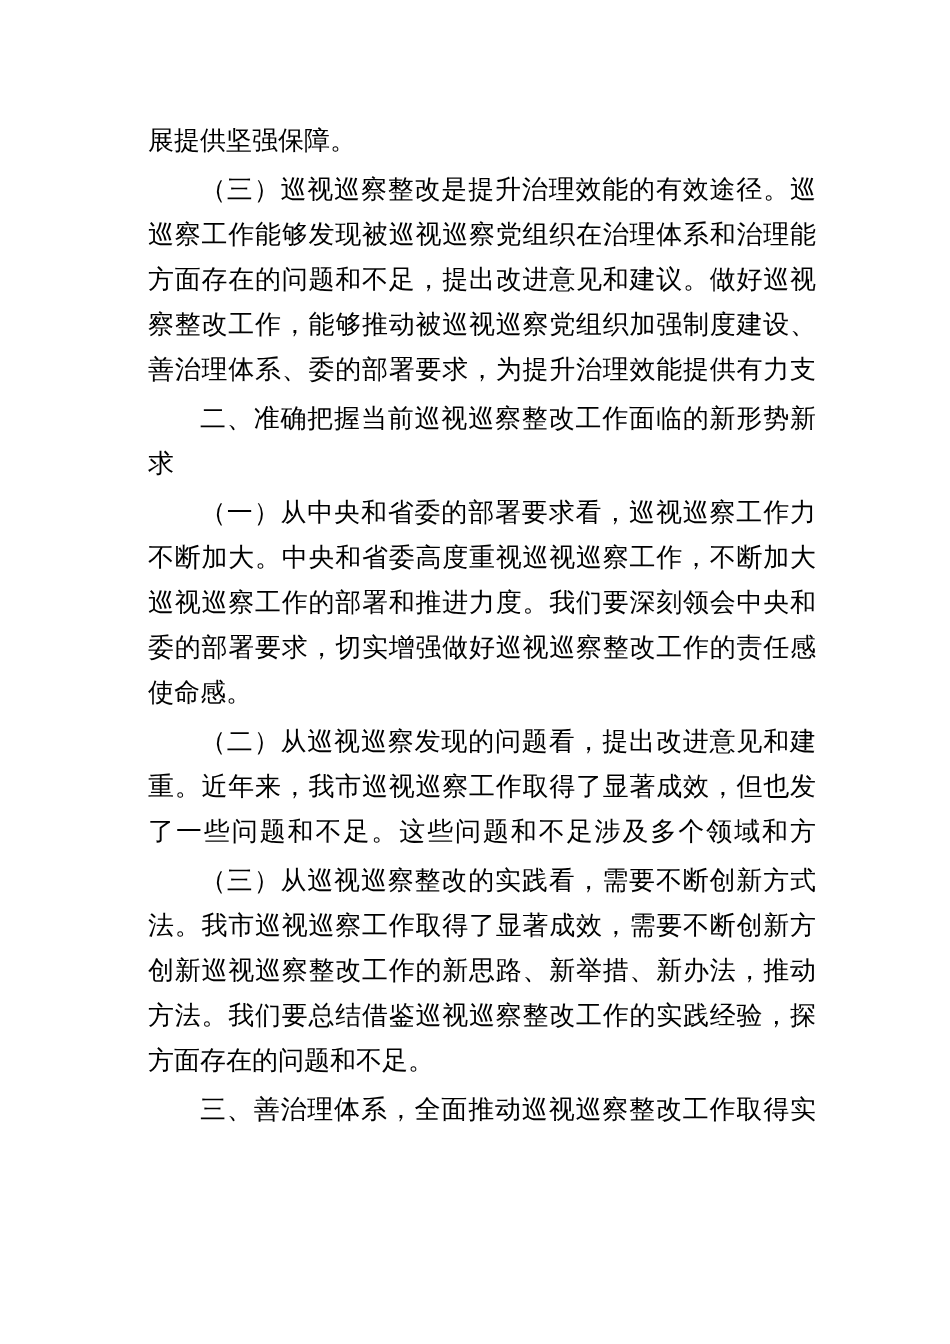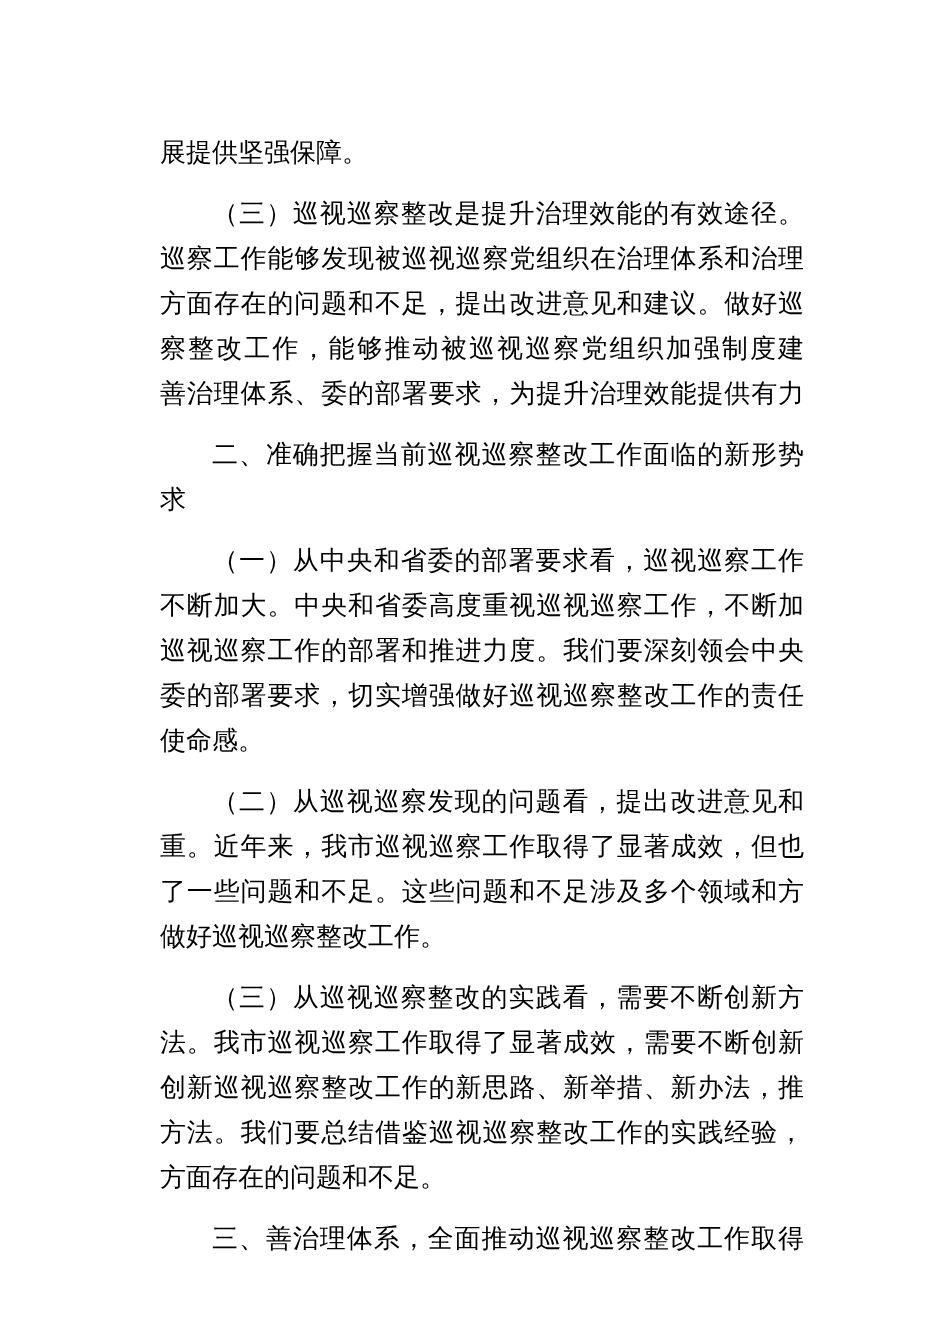--- a/index.html
+++ b/index.html
@@ -22,21 +22,21 @@
     background: #ffffff;
   }
   .doc-body {
     position: absolute;
     left: 144px;
     top: 114px;
     width: 676px;
     color: #000000;
   }
   .para {
-    margin: 16px;
+    margin: 4px;
     padding: 0;
   }
   .line {
     height: 45px;
     line-height: 45px;
     font-size: 26px;
     white-space: nowrap;
     color: #000000;
   }
   
@@ -89,21 +89,20 @@
         <div class="line indent full">（一）从中央和省委的部署要求看，巡视巡察工作力度</div>
         <div class="line full">不断加大。中央和省委高度重视巡视巡察工作，不断加大对</div>
         <div class="line full">巡视巡察工作的部署和推进力度。我们要深刻领会中央和省</div>
         <div class="line full">委的部署要求，切实增强做好巡视巡察整改工作的责任感和</div>
         <div class="line short-last">使命感。</div>
       </div>
       <div class="para body">
         <div class="line indent full">（二）从巡视巡察发现的问题看，提出改进意见和建议</div>
         <div class="line full">重。近年来，我市巡视巡察工作取得了显著成效，但也发现</div>
         <div class="line full">了一些问题和不足。这些问题和不足涉及多个领域和方面，</div>
-        <div class="line short-last">做好巡视巡察整改工作。</div>
       </div>
       <div class="para body">
         <div class="line indent full">（三）从巡视巡察整改的实践看，需要不断创新方式方</div>
         <div class="line full">法。我市巡视巡察工作取得了显著成效，需要不断创新方式</div>
         <div class="line full">创新巡视巡察整改工作的新思路、新举措、新办法，推动巡</div>
         <div class="line full">方法。我们要总结借鉴巡视巡察整改工作的实践经验，探索</div>
         <div class="line short-last">方面存在的问题和不足。</div>
       </div>
       <div class="para heading">
         <div class="line indent full">三、善治理体系，全面推动巡视巡察整改工作取得实</div>

